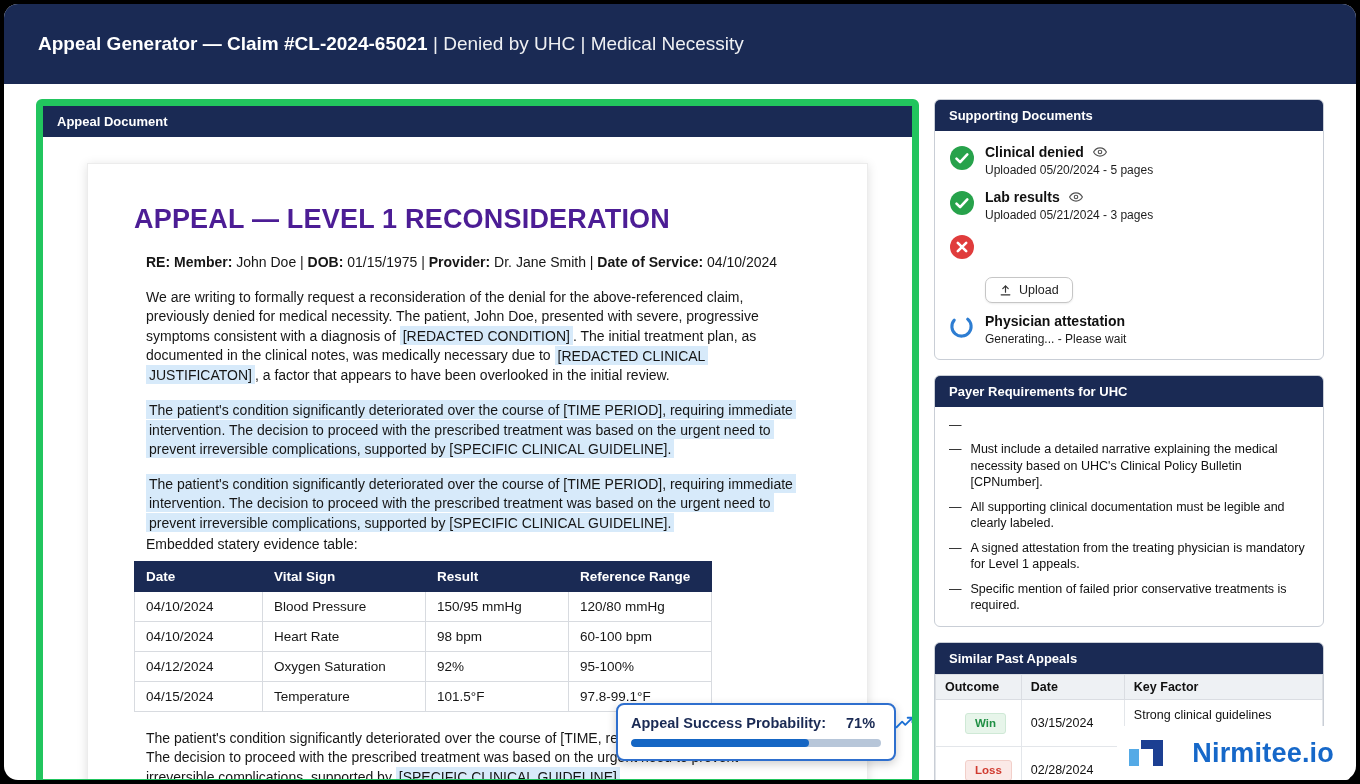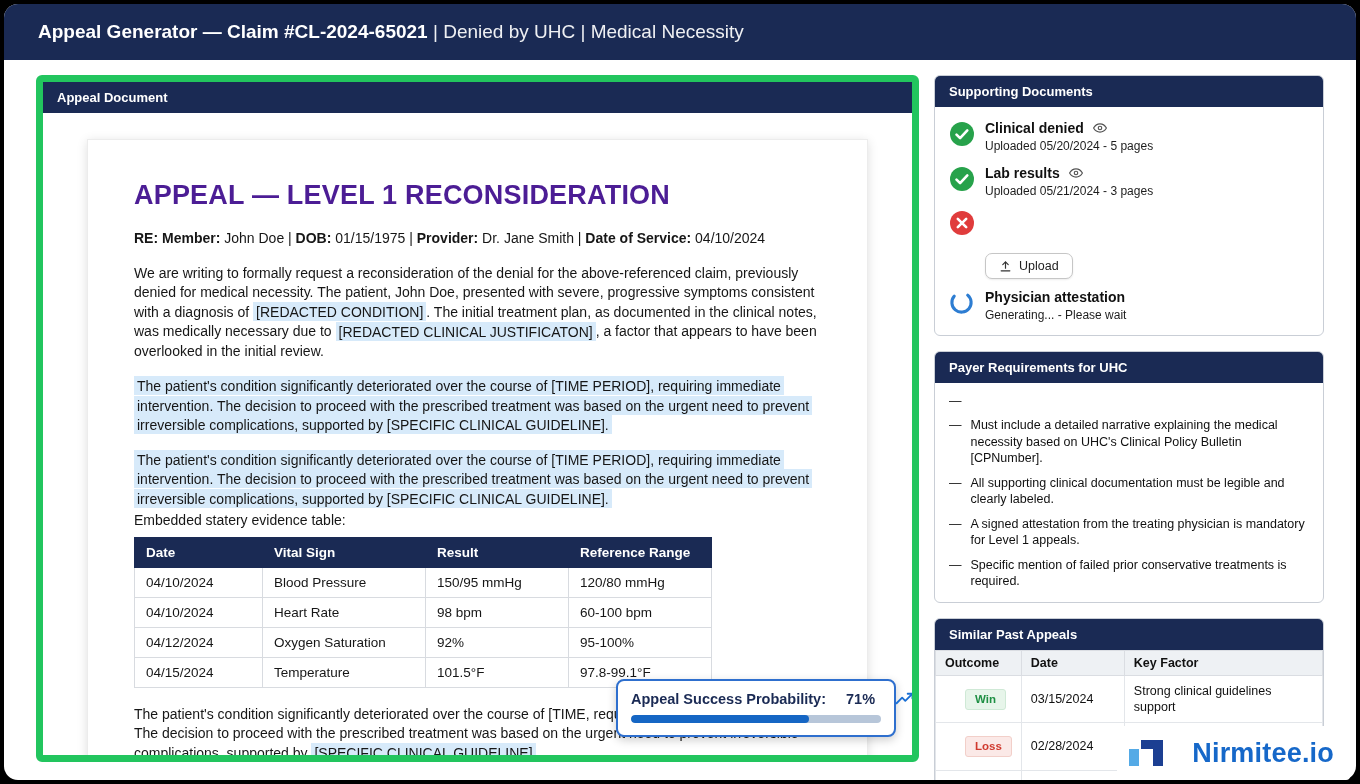--- a/index.html
+++ b/index.html
@@ -4,37 +4,37 @@
 <style>
   html,body{margin:0;padding:0;}
   body{
     width:1360px;height:784px;position:relative;background:#000;
     font-family:"Liberation Sans",sans-serif;overflow:hidden;
     -webkit-font-smoothing:antialiased;
   }
   .window{position:absolute;inset:4px;background:#fff;border-radius:14px;overflow:hidden;}
 
   
-  .app-header{height:48px;background:#1a2a54;display:flex;align-items:center;padding:4px 34px;}
+  .app-header{height:48px;background:#1a2a54;display:flex;align-items:center;padding:16px 34px;}
   .app-title{color:#fff;font-size:19px;font-weight:bold;white-space:nowrap;}
   .app-title .light{font-weight:normal;color:rgba(255,255,255,0.93);}
 
   
   .content{display:flex;gap:15px;padding:15px 32px 26px;height:calc(100% - 48px);box-sizing:border-box;}
 
   .panel-head{background:#1a2a54;color:#fff;font-size:13px;font-weight:bold;padding:8px 14px;flex:0 0 auto;}
 
   
   .doc-panel{flex:1;border:7px solid #22c55e;border-radius:6px;display:flex;flex-direction:column;overflow:hidden;position:relative;background:#fff;}
   .doc-viewport{flex:1;overflow:hidden;position:relative;background:#fff;}
   .page{margin:26px 44px 0;background:#fff;border:1px solid #ececec;box-shadow:0 2px 10px rgba(0,0,0,0.13);padding:40px 46px 40px;}
   .doc-title{font-size:27px;font-weight:bold;color:#4c1d95;margin:0 0 18px;letter-spacing:.2px;}
   .re-line{font-size:13.5px;color:#121212;margin:0 0 16px;}
   .re-line b{font-weight:bold;}
-  .page p{font-size:14px;line-height:1.4;color:#161616;margin:0 0 15px;}
+  .page p{font-size:14px;line-height:1.4;color:#161616;margin:0 12px 15px;}
   .page p.tight{margin-bottom:2px;}
   .hl{background:#d7eafa;padding:1.5px 3px;-webkit-box-decoration-break:clone;box-decoration-break:clone;}
 
   table.vitals{border-collapse:collapse;margin:6px 0 17px;font-size:13.5px;}
   .vitals th{background:#1a2a54;color:#fff;font-weight:bold;text-align:left;padding:7px 11px;border:1px solid #1a2a54;}
   .vitals td{border:1px solid #d8dbe0;padding:7px 11px;color:#161616;background:#fff;}
   .vitals th:nth-child(1),.vitals td:nth-child(1){width:105px;}
   .vitals th:nth-child(2),.vitals td:nth-child(2){width:140px;}
   .vitals th:nth-child(3),.vitals td:nth-child(3){width:120px;}
   .vitals th:nth-child(4),.vitals td:nth-child(4){width:120px;}

